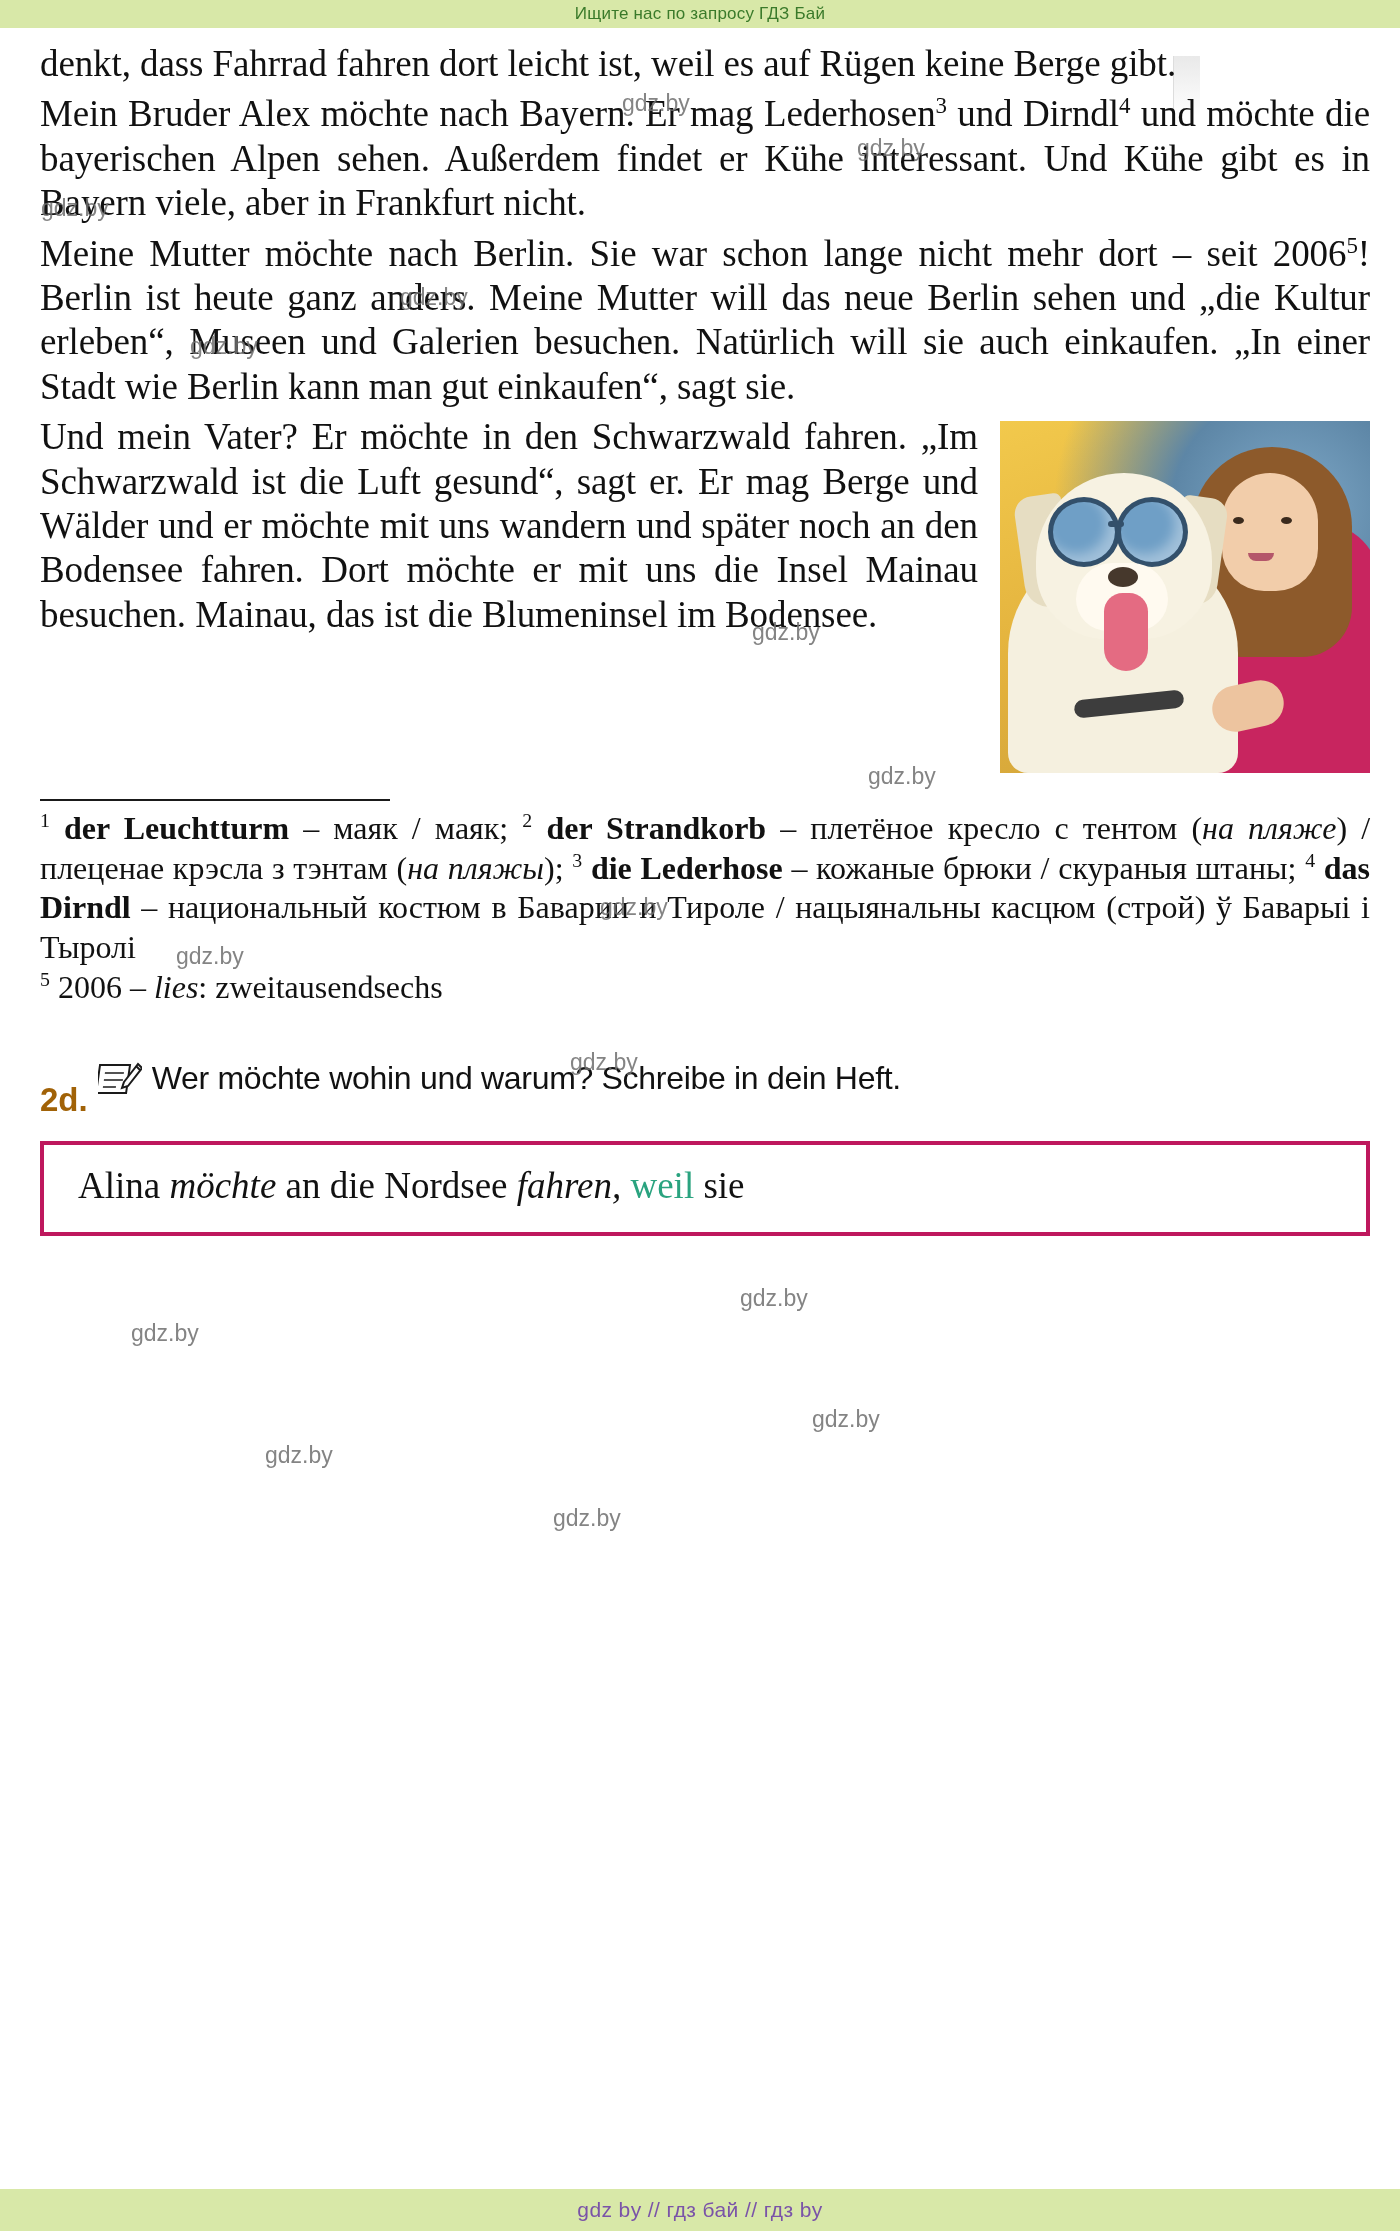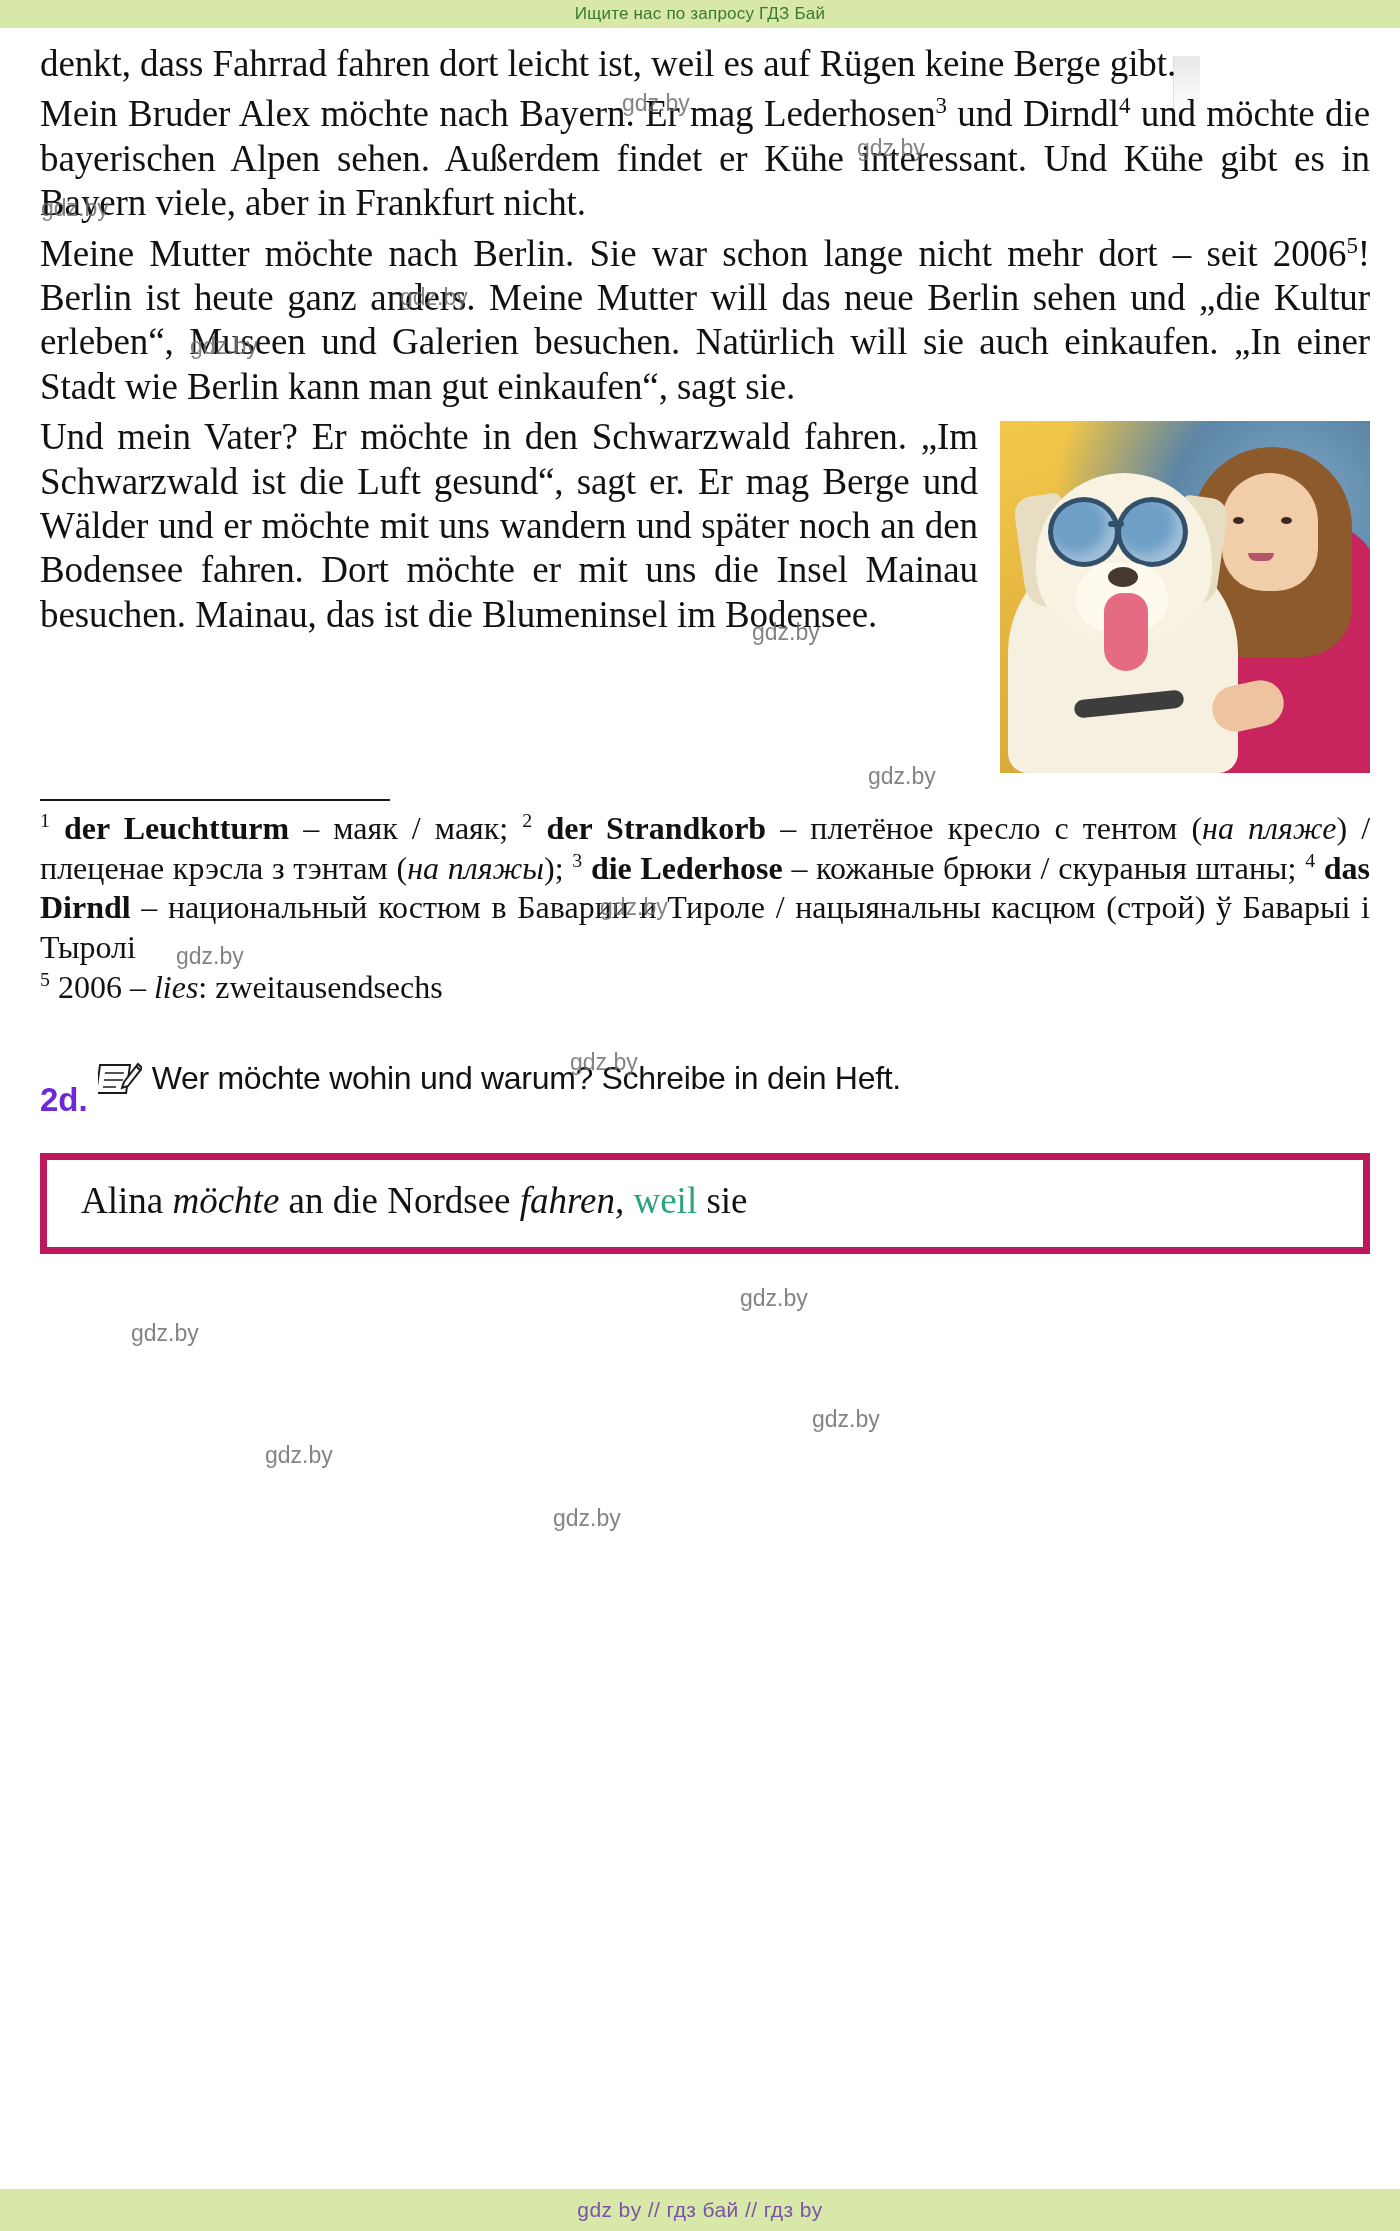--- a/index.html
+++ b/index.html
@@ -256,36 +256,36 @@
   .ex {
     margin-top: 30px;
     display: flex;
     align-items: center;
     gap: 10px;
   }
   .ex-num {
     font-family: "Liberation Sans", sans-serif;
     font-weight: bold;
     font-size: 33px;
-    color: #6d28d9;
+    color: #a16207;
     margin-top: 44px;
   }
   .ex-icon { width: 44px; height: 40px; flex: 0 0 44px; }
   .ex-text {
     font-family: "Liberation Sans", sans-serif;
     font-weight: normal;
     font-size: 32px;
     color: #111111;
     letter-spacing: -0.3px;
   }
 
   
   .sample-box {
-    margin-top: 34px;
-    border: 7px solid #be185d;
+    margin-top: 22px;
+    border: 4px solid #be185d;
     padding: 18px 34px 22px 34px;
   }
   .sample-box p {
     margin: 0;
     font-size: 37px;
     line-height: 1.25;
     color: #111111;
     text-align: justify;
   }
   .sample-box .last { text-align: left; }

